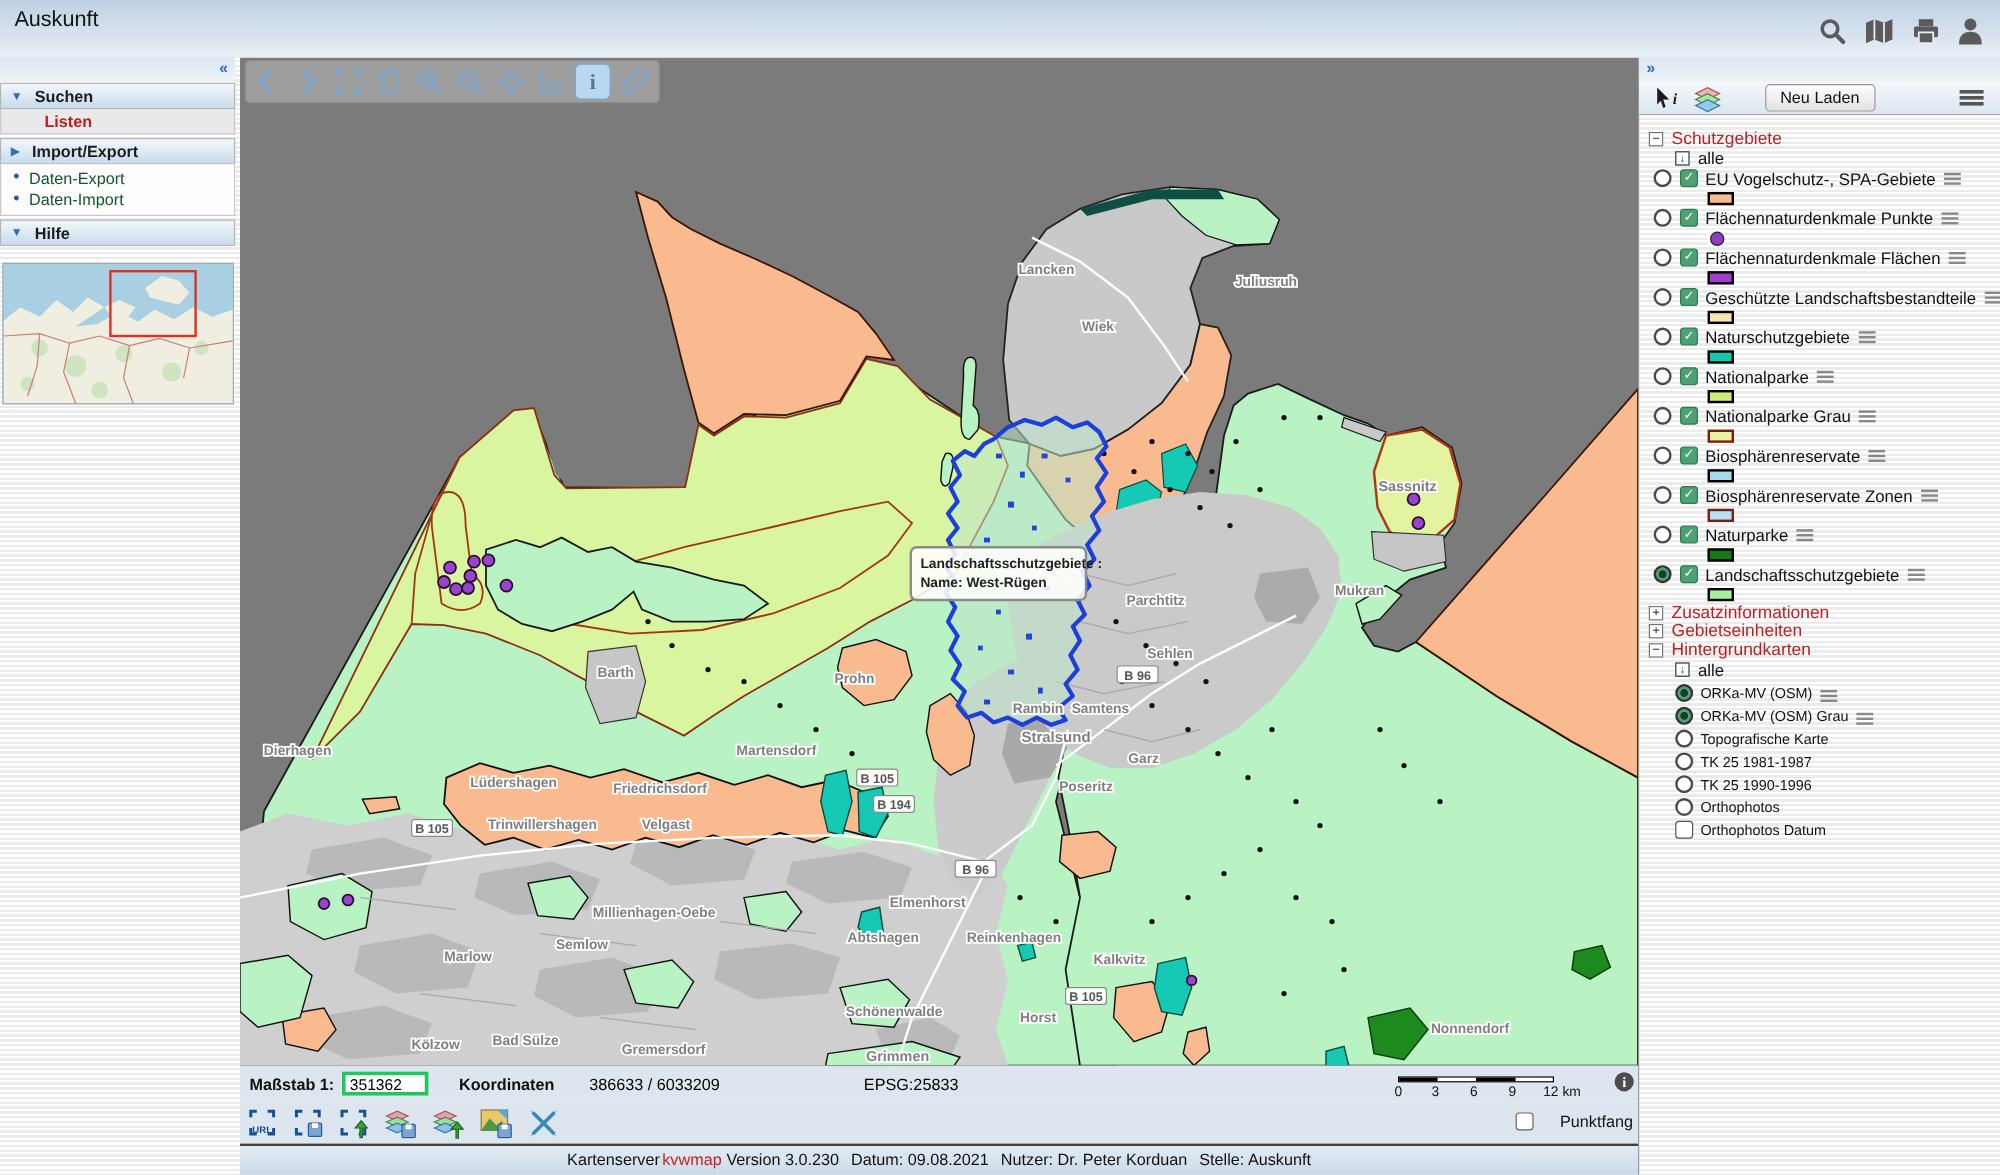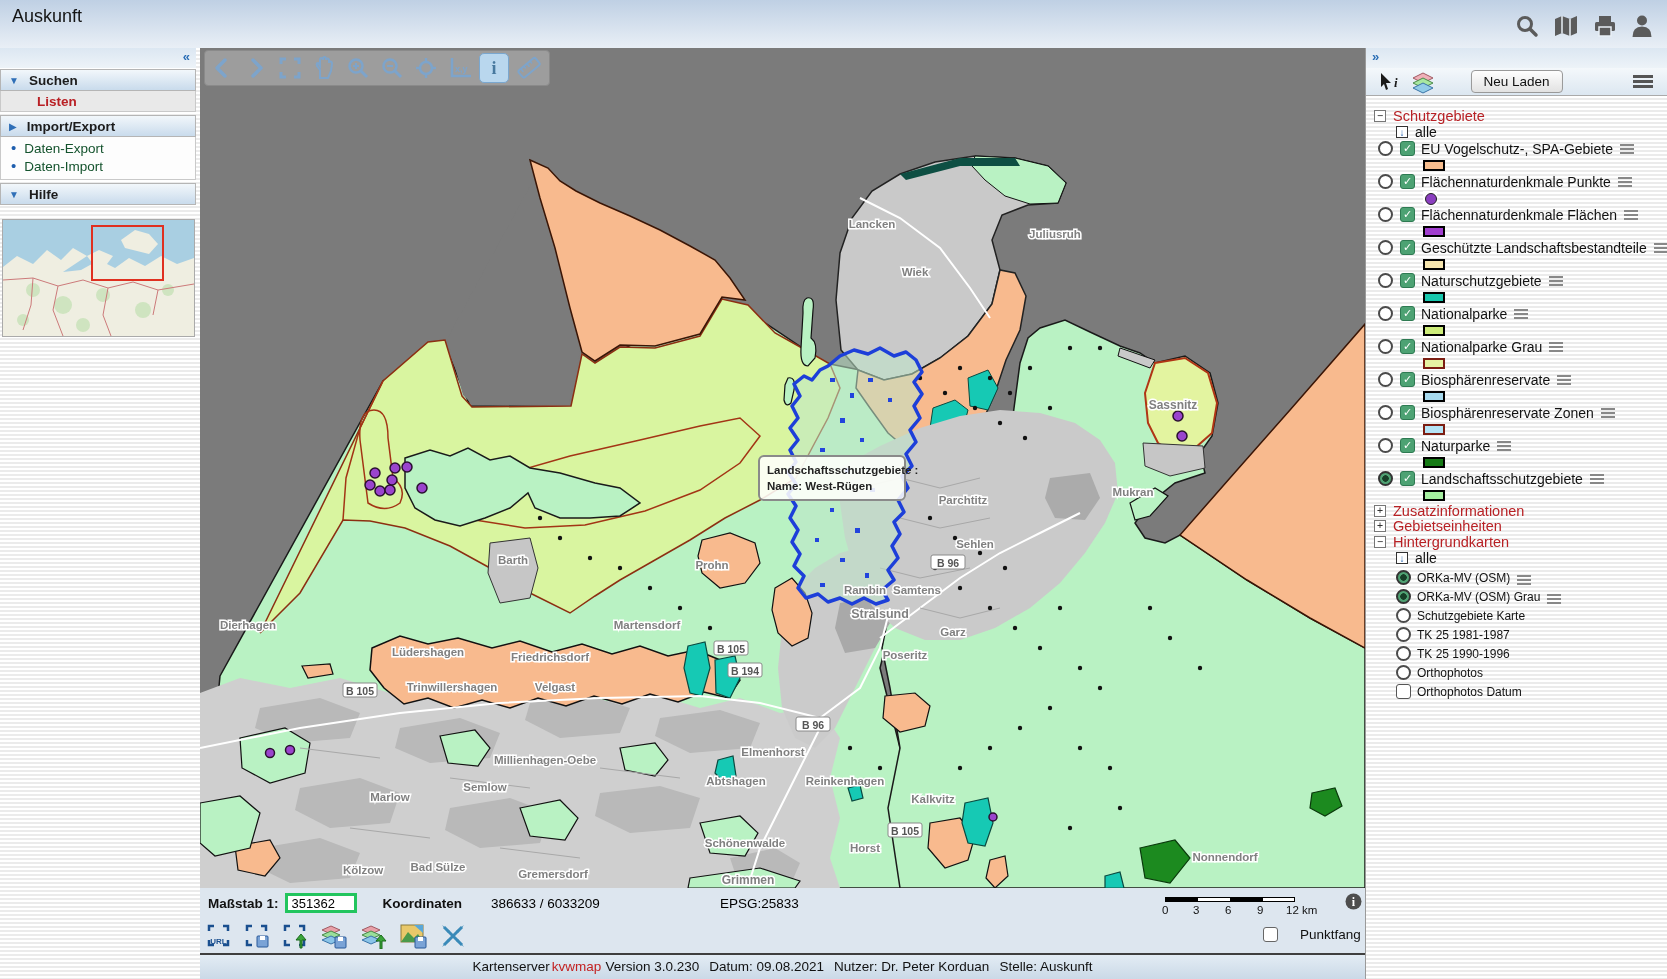--- a/index.html
+++ b/index.html
@@ -732,21 +732,21 @@
         <span>ORKa-MV (OSM)</span>
         <div class="menu3"></div>
       </div>
       <div class="trow browbg">
         <div class="radio sel"></div>
         <span>ORKa-MV (OSM) Grau</span>
         <div class="menu3"></div>
       </div>
       <div class="trow browbg">
         <div class="radio"></div>
-        <span>Schutzgebiete Karte</span>
+        <span>Topografische Karte</span>
       </div>
       <div class="trow browbg">
         <div class="radio"></div>
         <span>TK 25 1981-1987</span>
       </div>
       <div class="trow browbg">
         <div class="radio"></div>
         <span>TK 25 1990-1996</span>
       </div>
       <div class="trow browbg">

